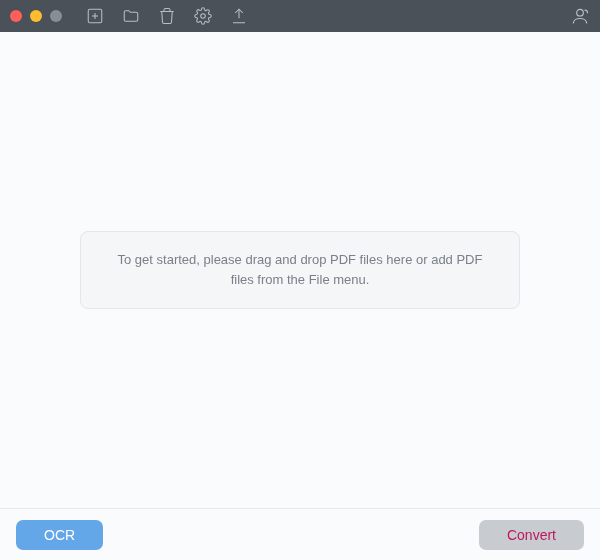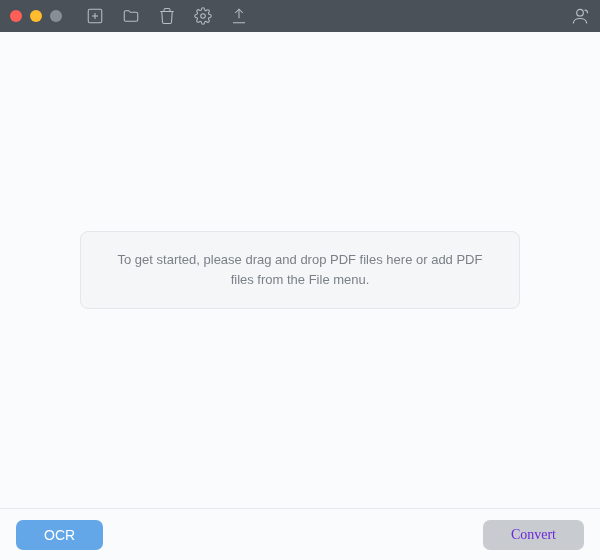--- a/index.html
+++ b/index.html
@@ -59,21 +59,21 @@
 }
 .btn {
   height: 30px;
   padding: 0 28px;
   border: none;
   border-radius: 7px;
   font-size: 14px;
   cursor: pointer;
 }
 .btn-ocr { background: #64a7e8; color: #fff; }
-.btn-convert { background: #c8cbd0; color: #6d28d9; cursor: default; font-family: Liberation Serif, serif; }
+.btn-convert { background: #c8cbd0; color: #be185d; cursor: default; }
 </style>
 </head>
 <body>
 
 <div class="titlebar">
   <div class="traffic-lights">
     <div class="tl close"></div>
     <div class="tl min"></div>
     <div class="tl full"></div>
   </div>

